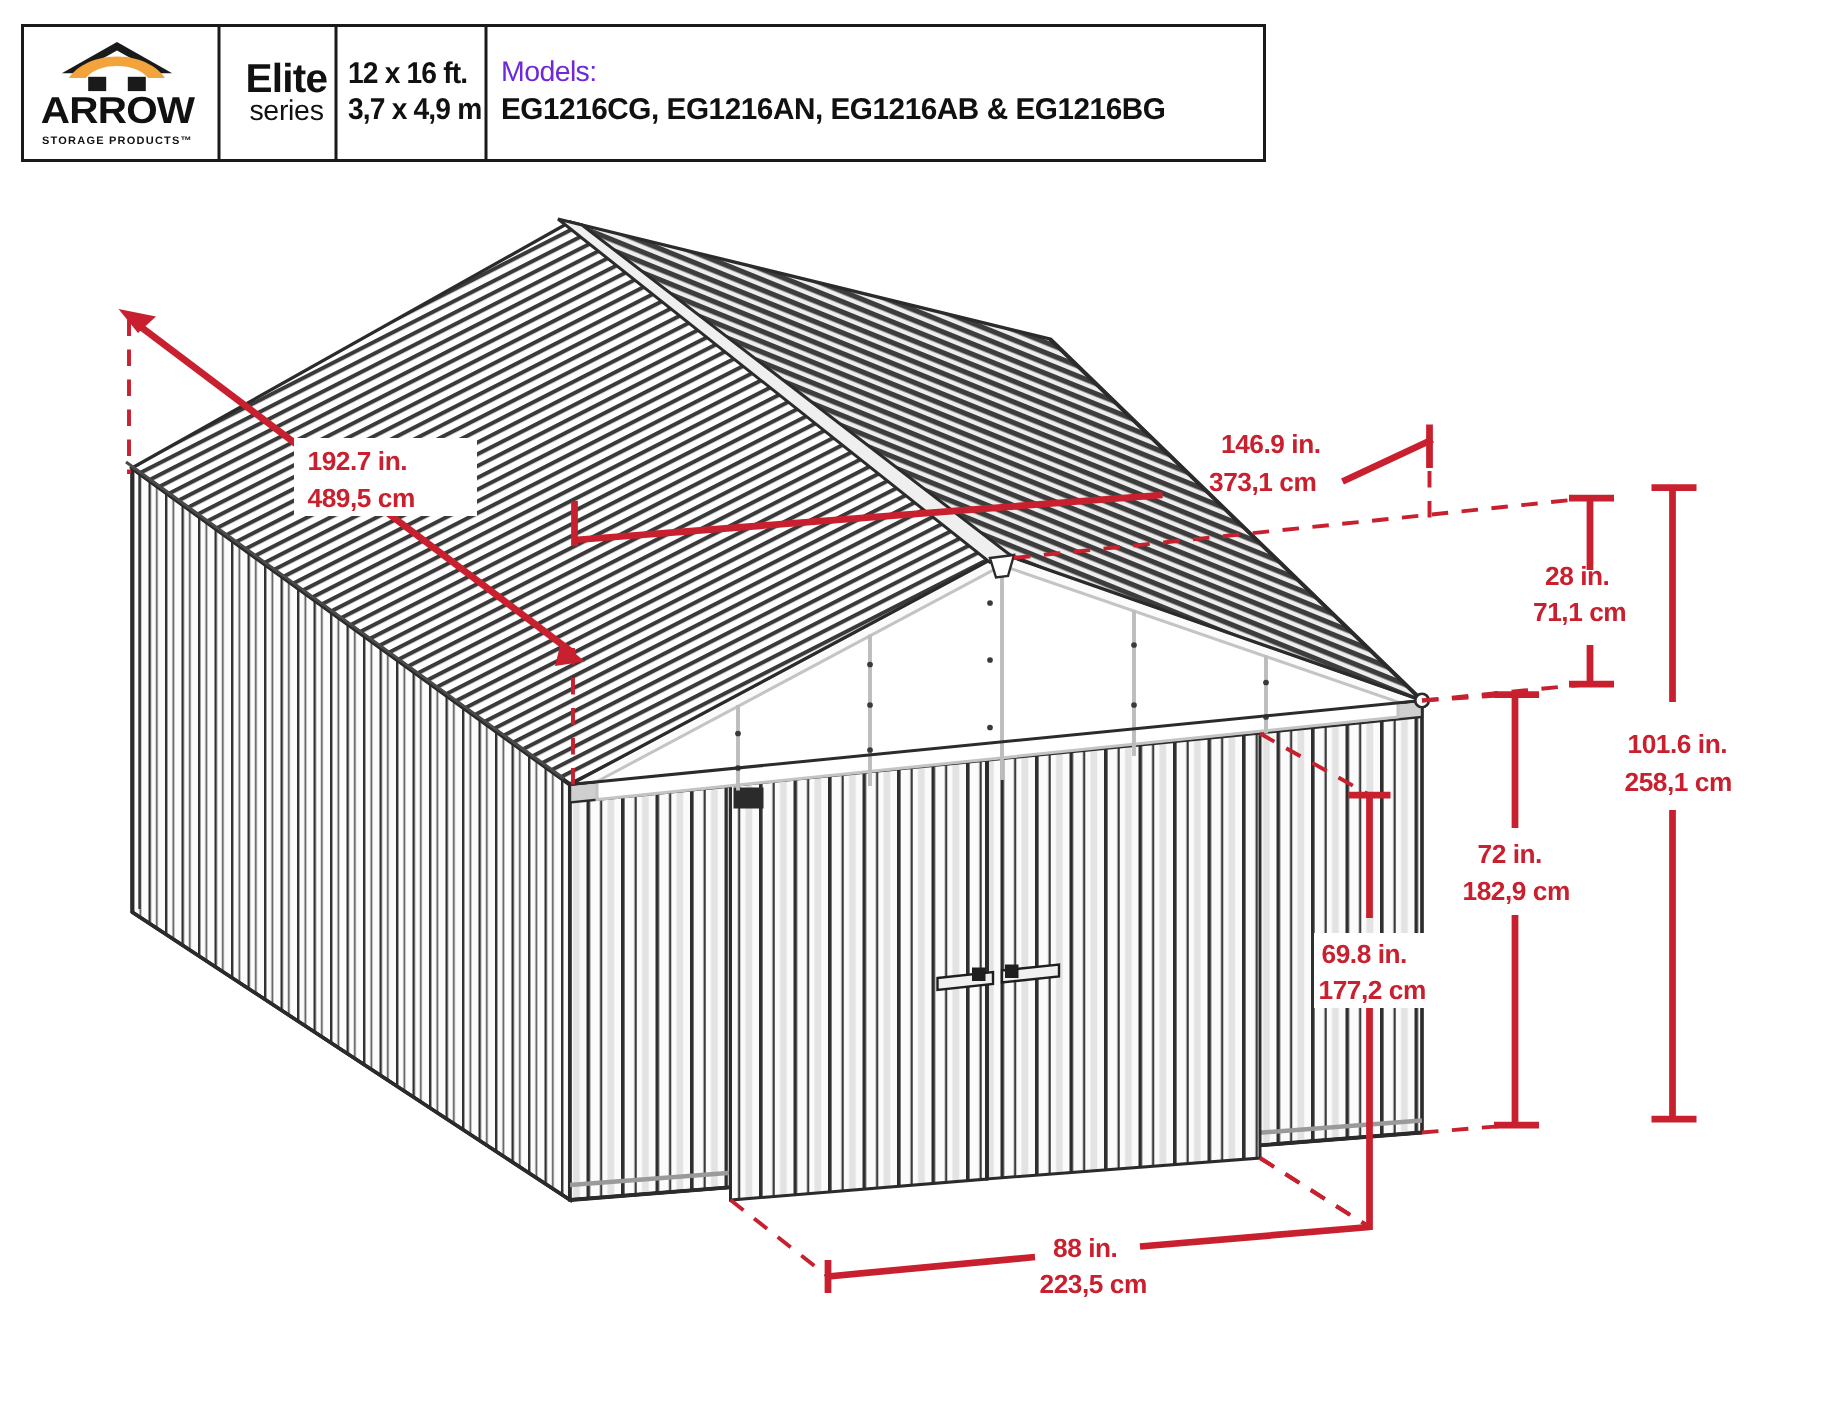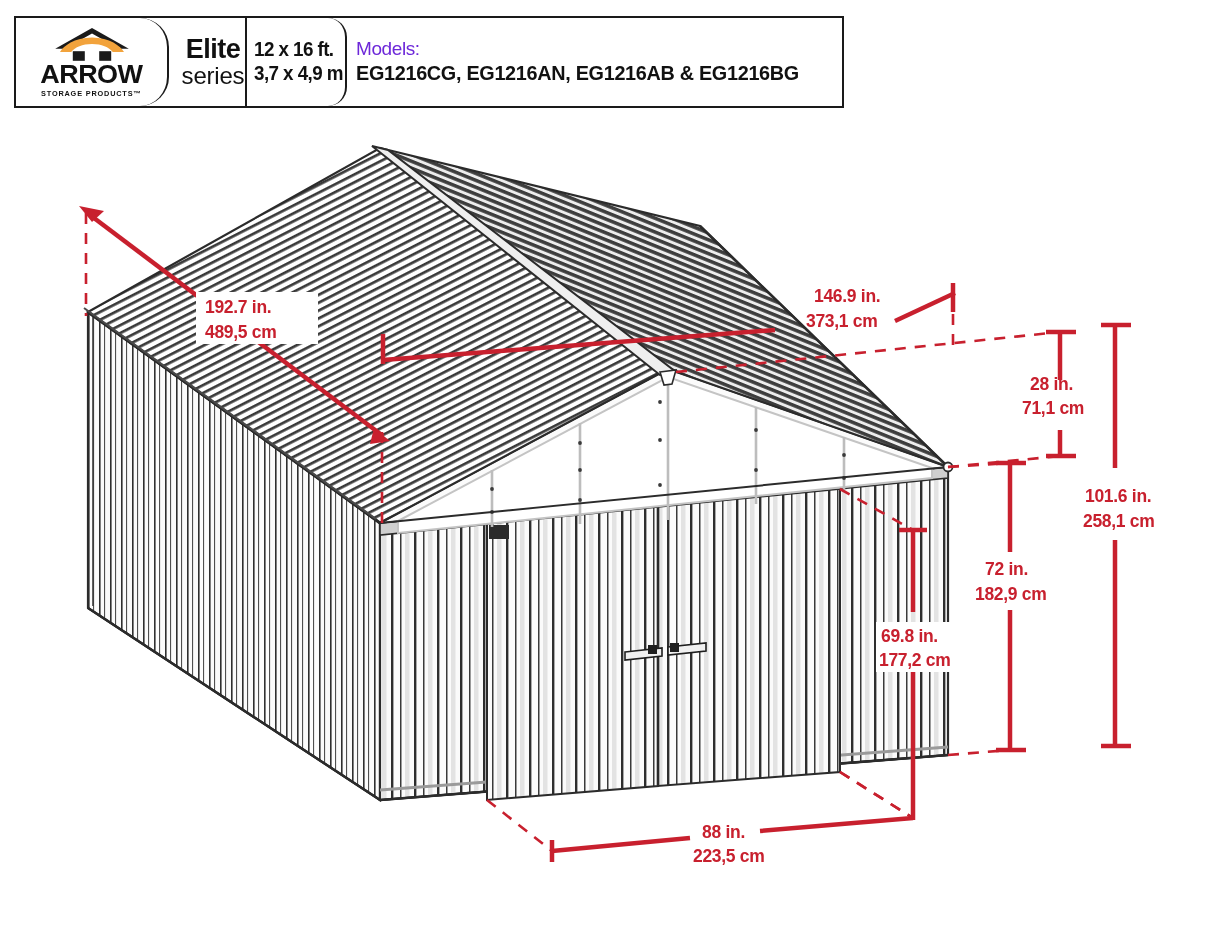--- a/index.html
+++ b/index.html
@@ -5,34 +5,34 @@
   html,body{margin:0;padding:0;background:#ffffff;}
   body{width:1214px;height:938px;font-family:"Liberation Sans",sans-serif;position:relative;overflow:hidden;}
 
   
   #header-block{
     position:absolute;left:14px;top:16px;width:830px;height:92px;
     border:2px solid #1a1a1a;background:#fff;display:flex;box-sizing:border-box;
   }
   .hdr-cell{box-sizing:border-box;display:flex;flex-direction:column;justify-content:center;padding-left:12px;}
   .hdr-div{border-right:2px solid #1a1a1a;}
-  #logo-cell{width:153px;align-items:center;padding:4px 6px;border-radius:29px;}
+  #logo-cell{width:131px;padding:4px 6px;}
   #series-cell{width:78px;align-items:center;}
-  #size-cell{width:100px;align-items:flex-start;padding-left:7px;border-radius:19px;}
+  #size-cell{width:100px;align-items:flex-start;padding-left:7px;}
   #models-cell{flex:1;align-items:flex-start;padding-left:9px;}
 
   .logo-wrap{width:112px;display:flex;flex-direction:column;align-items:center;}
   .logo-mark{width:80px;height:34px;}
   .logo-word{font-weight:bold;font-size:25px;letter-spacing:-0.5px;color:#111;line-height:1;
              font-family:"Liberation Sans",sans-serif;transform:scaleX(1.08);margin-top:1px;}
   .logo-sub{font-size:7.2px;font-weight:bold;letter-spacing:0.8px;color:#111;margin-top:2px;
             transform:scaleX(1.02);}
 
   .series-main{font-size:27px;font-weight:bold;line-height:0.98;color:#111;letter-spacing:-0.5px;}
-  .series-sub{font-size:24px;font-weight:normal;line-height:1.05;color:#111;letter-spacing:-0.2px;}
+  .series-sub{font-size:19px;font-weight:normal;line-height:1.05;color:#111;letter-spacing:-0.2px;}
 
   .size-line{font-size:20px;font-weight:bold;color:#111;line-height:1.18;letter-spacing:-0.6px;
              transform:scaleX(0.94);transform-origin:left center;white-space:nowrap;}
   .models-label{font-size:19px;font-weight:normal;color:#6d28d9;line-height:1.2;letter-spacing:-0.4px;}
   .models-list{font-size:20px;font-weight:bold;color:#111;line-height:1.25;letter-spacing:-0.3px;
                white-space:nowrap;transform:scaleX(0.99);transform-origin:left center;}
 
   
   #drawing{position:absolute;left:0;top:0;width:1214px;height:938px;}
   .dimtext{font-size:17.5px;font-weight:bold;fill:#c8202e;font-family:"Liberation Sans",sans-serif;letter-spacing:-0.3px;}

